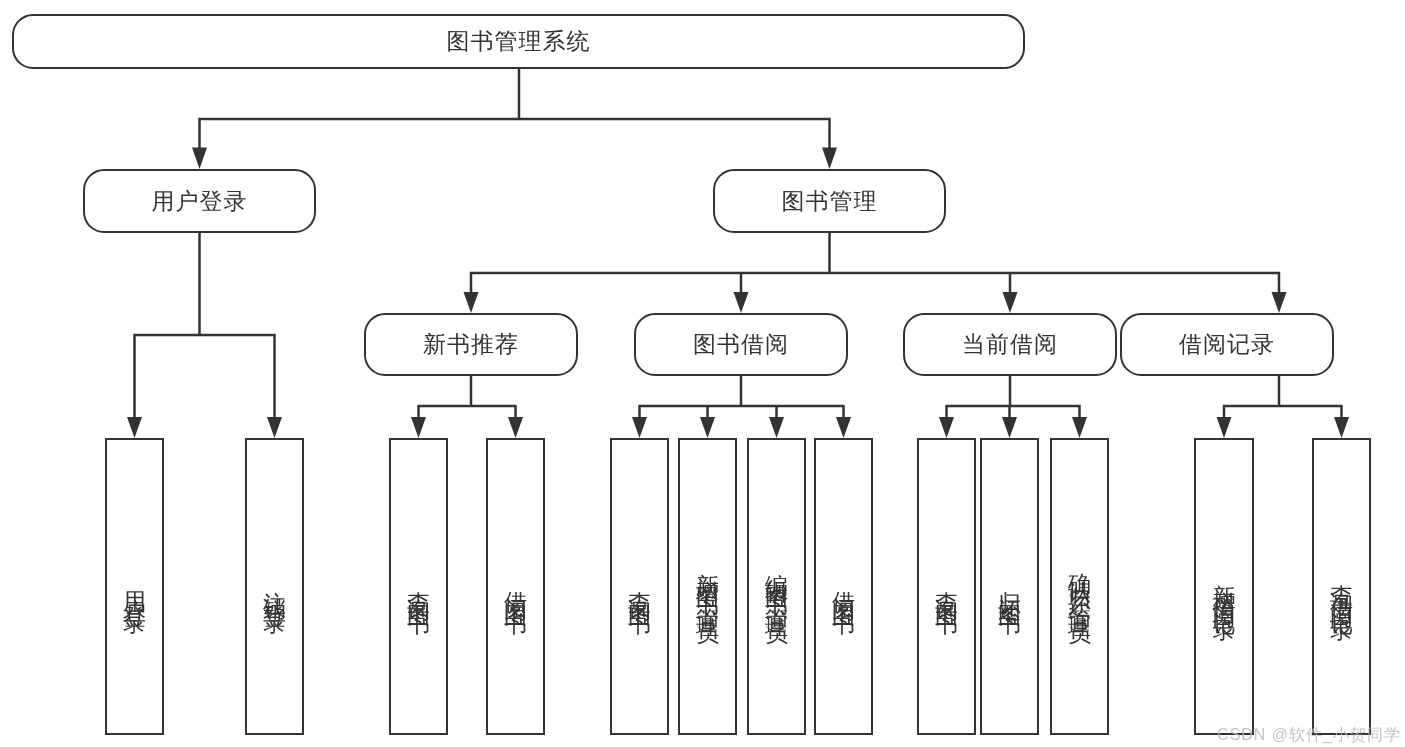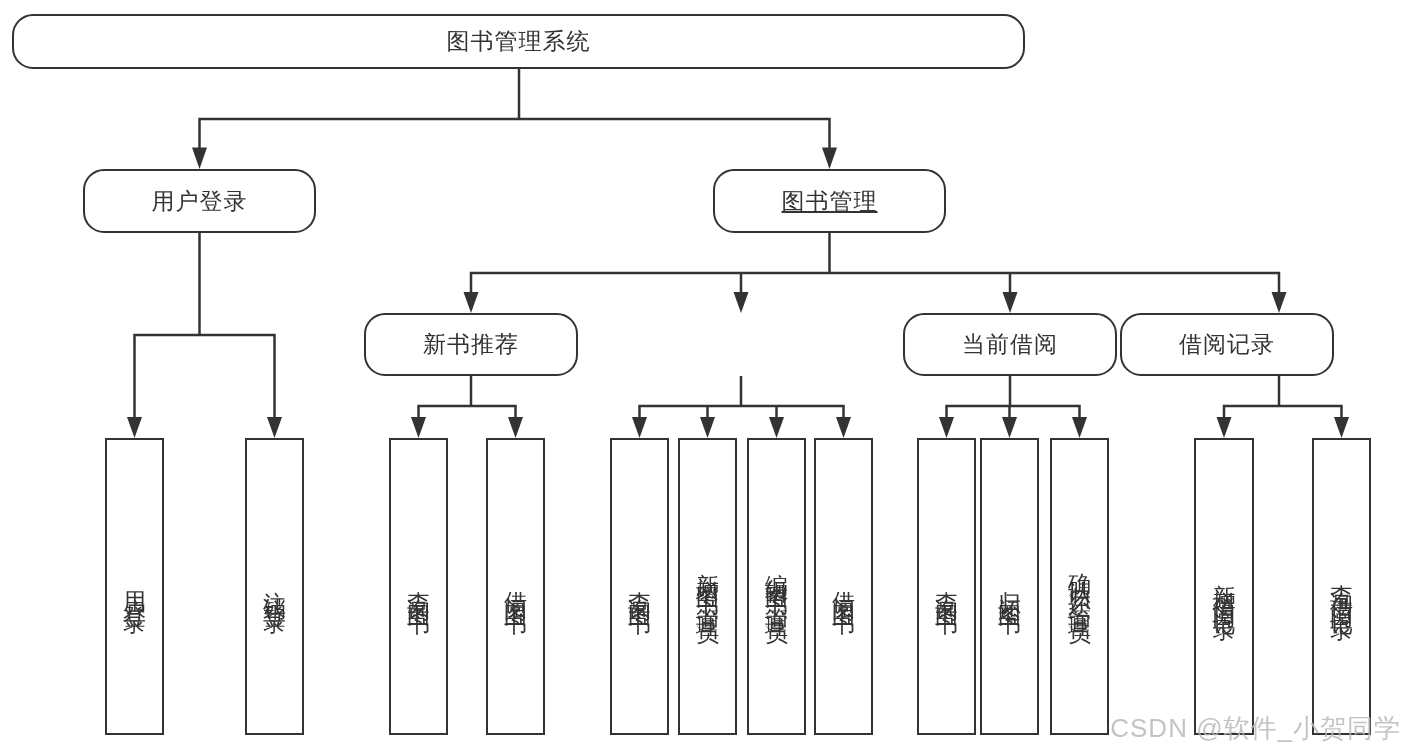--- a/index.html
+++ b/index.html
@@ -37,21 +37,21 @@
     writing-mode: vertical-rl;
     font-size: 23px;
     letter-spacing: 7px;
     line-height: 1;
     white-space: nowrap;
   }
   .watermark {
     position: absolute;
     right: 4px;
     bottom: 1px;
-    font-size: 26px;
+    font-size: 16px;
     letter-spacing: 1px;
     color: rgba(185, 185, 185, 0.85);
     z-index: 10;
     white-space: nowrap;
   }
 </style>
 </head>
 <body>
 
 <div class="canvas">
@@ -125,27 +125,30 @@
     </g>
   </svg>
 
   <div class="box hbox" style="left:12px; top:14px; width:1013px; height:55px;">
     <span>图书管理系统</span>
   </div>
 
   <div class="box hbox" style="left:83px; top:169px; width:233px; height:64px;">
     <span>用户登录</span>
   </div>
-  <div class="box hbox" style="left:713px; top:169px; width:233px; height:64px;text-decoration:underline;">
+  <div class="box hbox" style="left:713px; top:169px; width:233px; height:64px;">
     <span>图书管理</span>
   </div>
 
   <div class="box hbox" style="left:364px; top:313px; width:214px; height:63px;">
     <span>新书推荐</span>
   </div>
+  <div class="box hbox" style="left:634px; top:313px; width:214px; height:63px;">
+    <span>图书借阅</span>
+  </div>
   <div class="box hbox" style="left:903px; top:313px; width:214px; height:63px;">
     <span>当前借阅</span>
   </div>
   <div class="box hbox" style="left:1120px; top:313px; width:214px; height:63px;">
     <span>借阅记录</span>
   </div>
 
   <div class="box vbox" style="left:105px; top:438px; width:59px; height:297px;">
     <span class="vtext">用户登录</span>
   </div>

